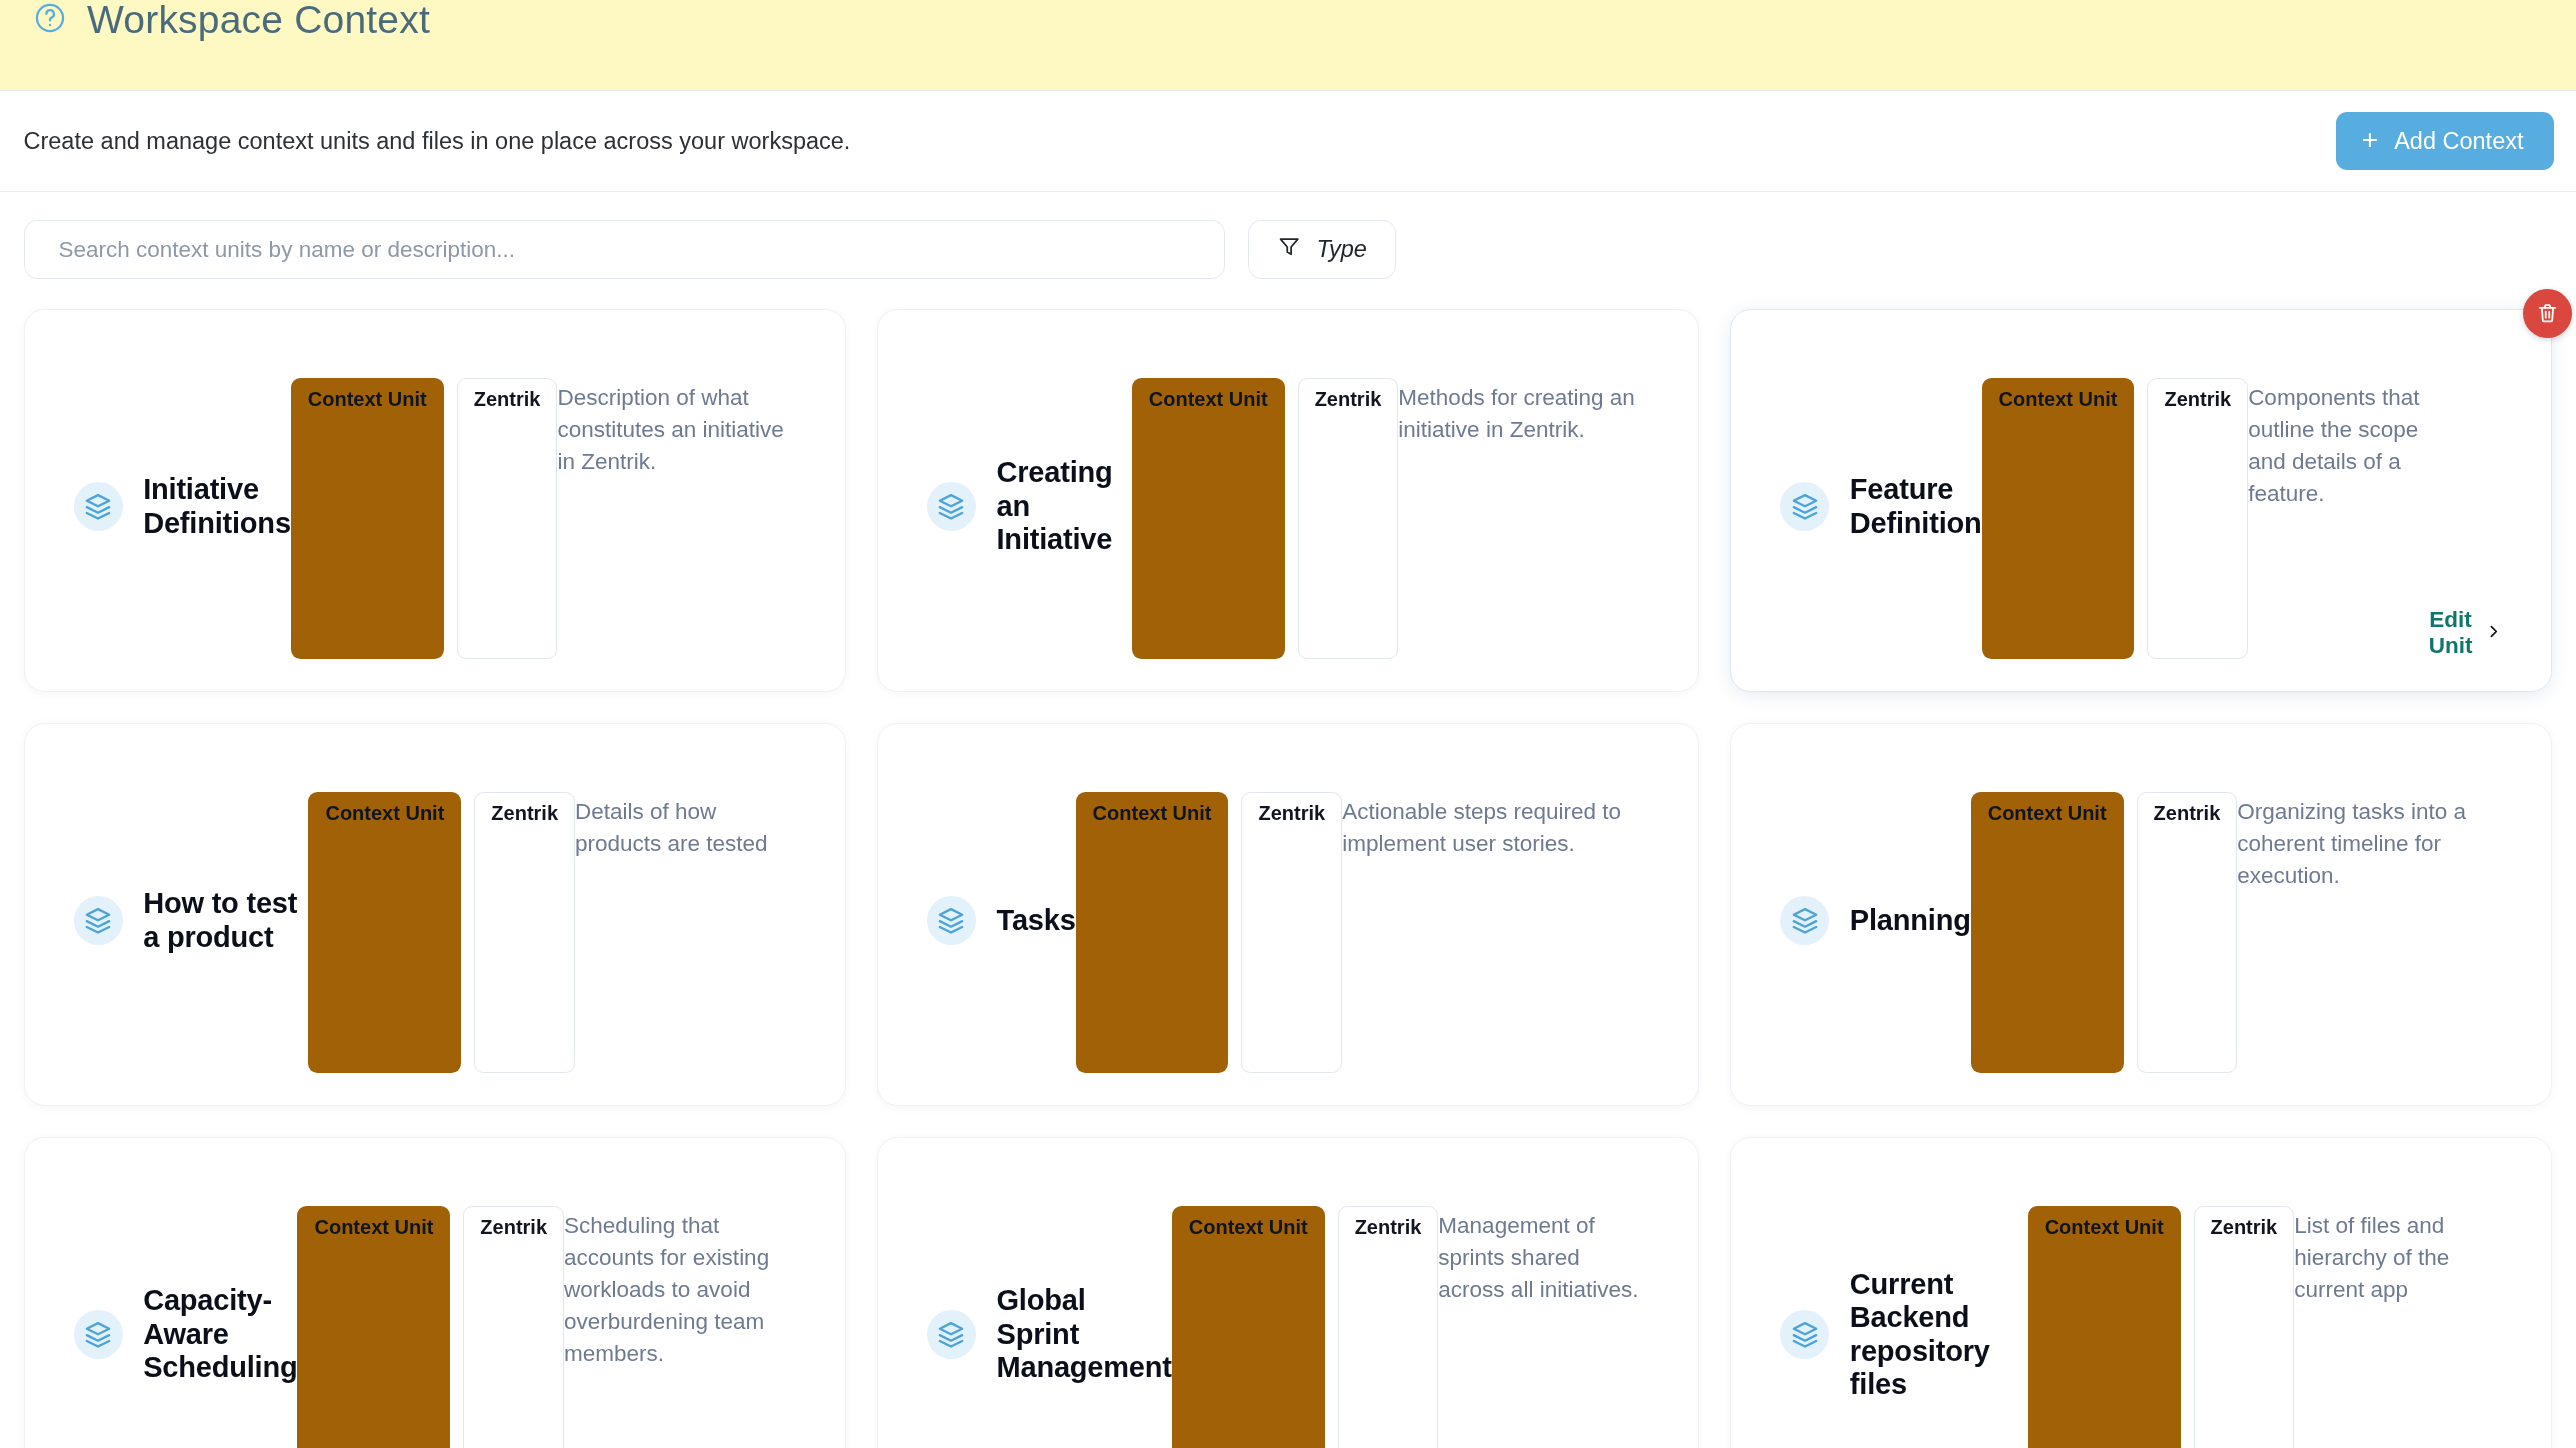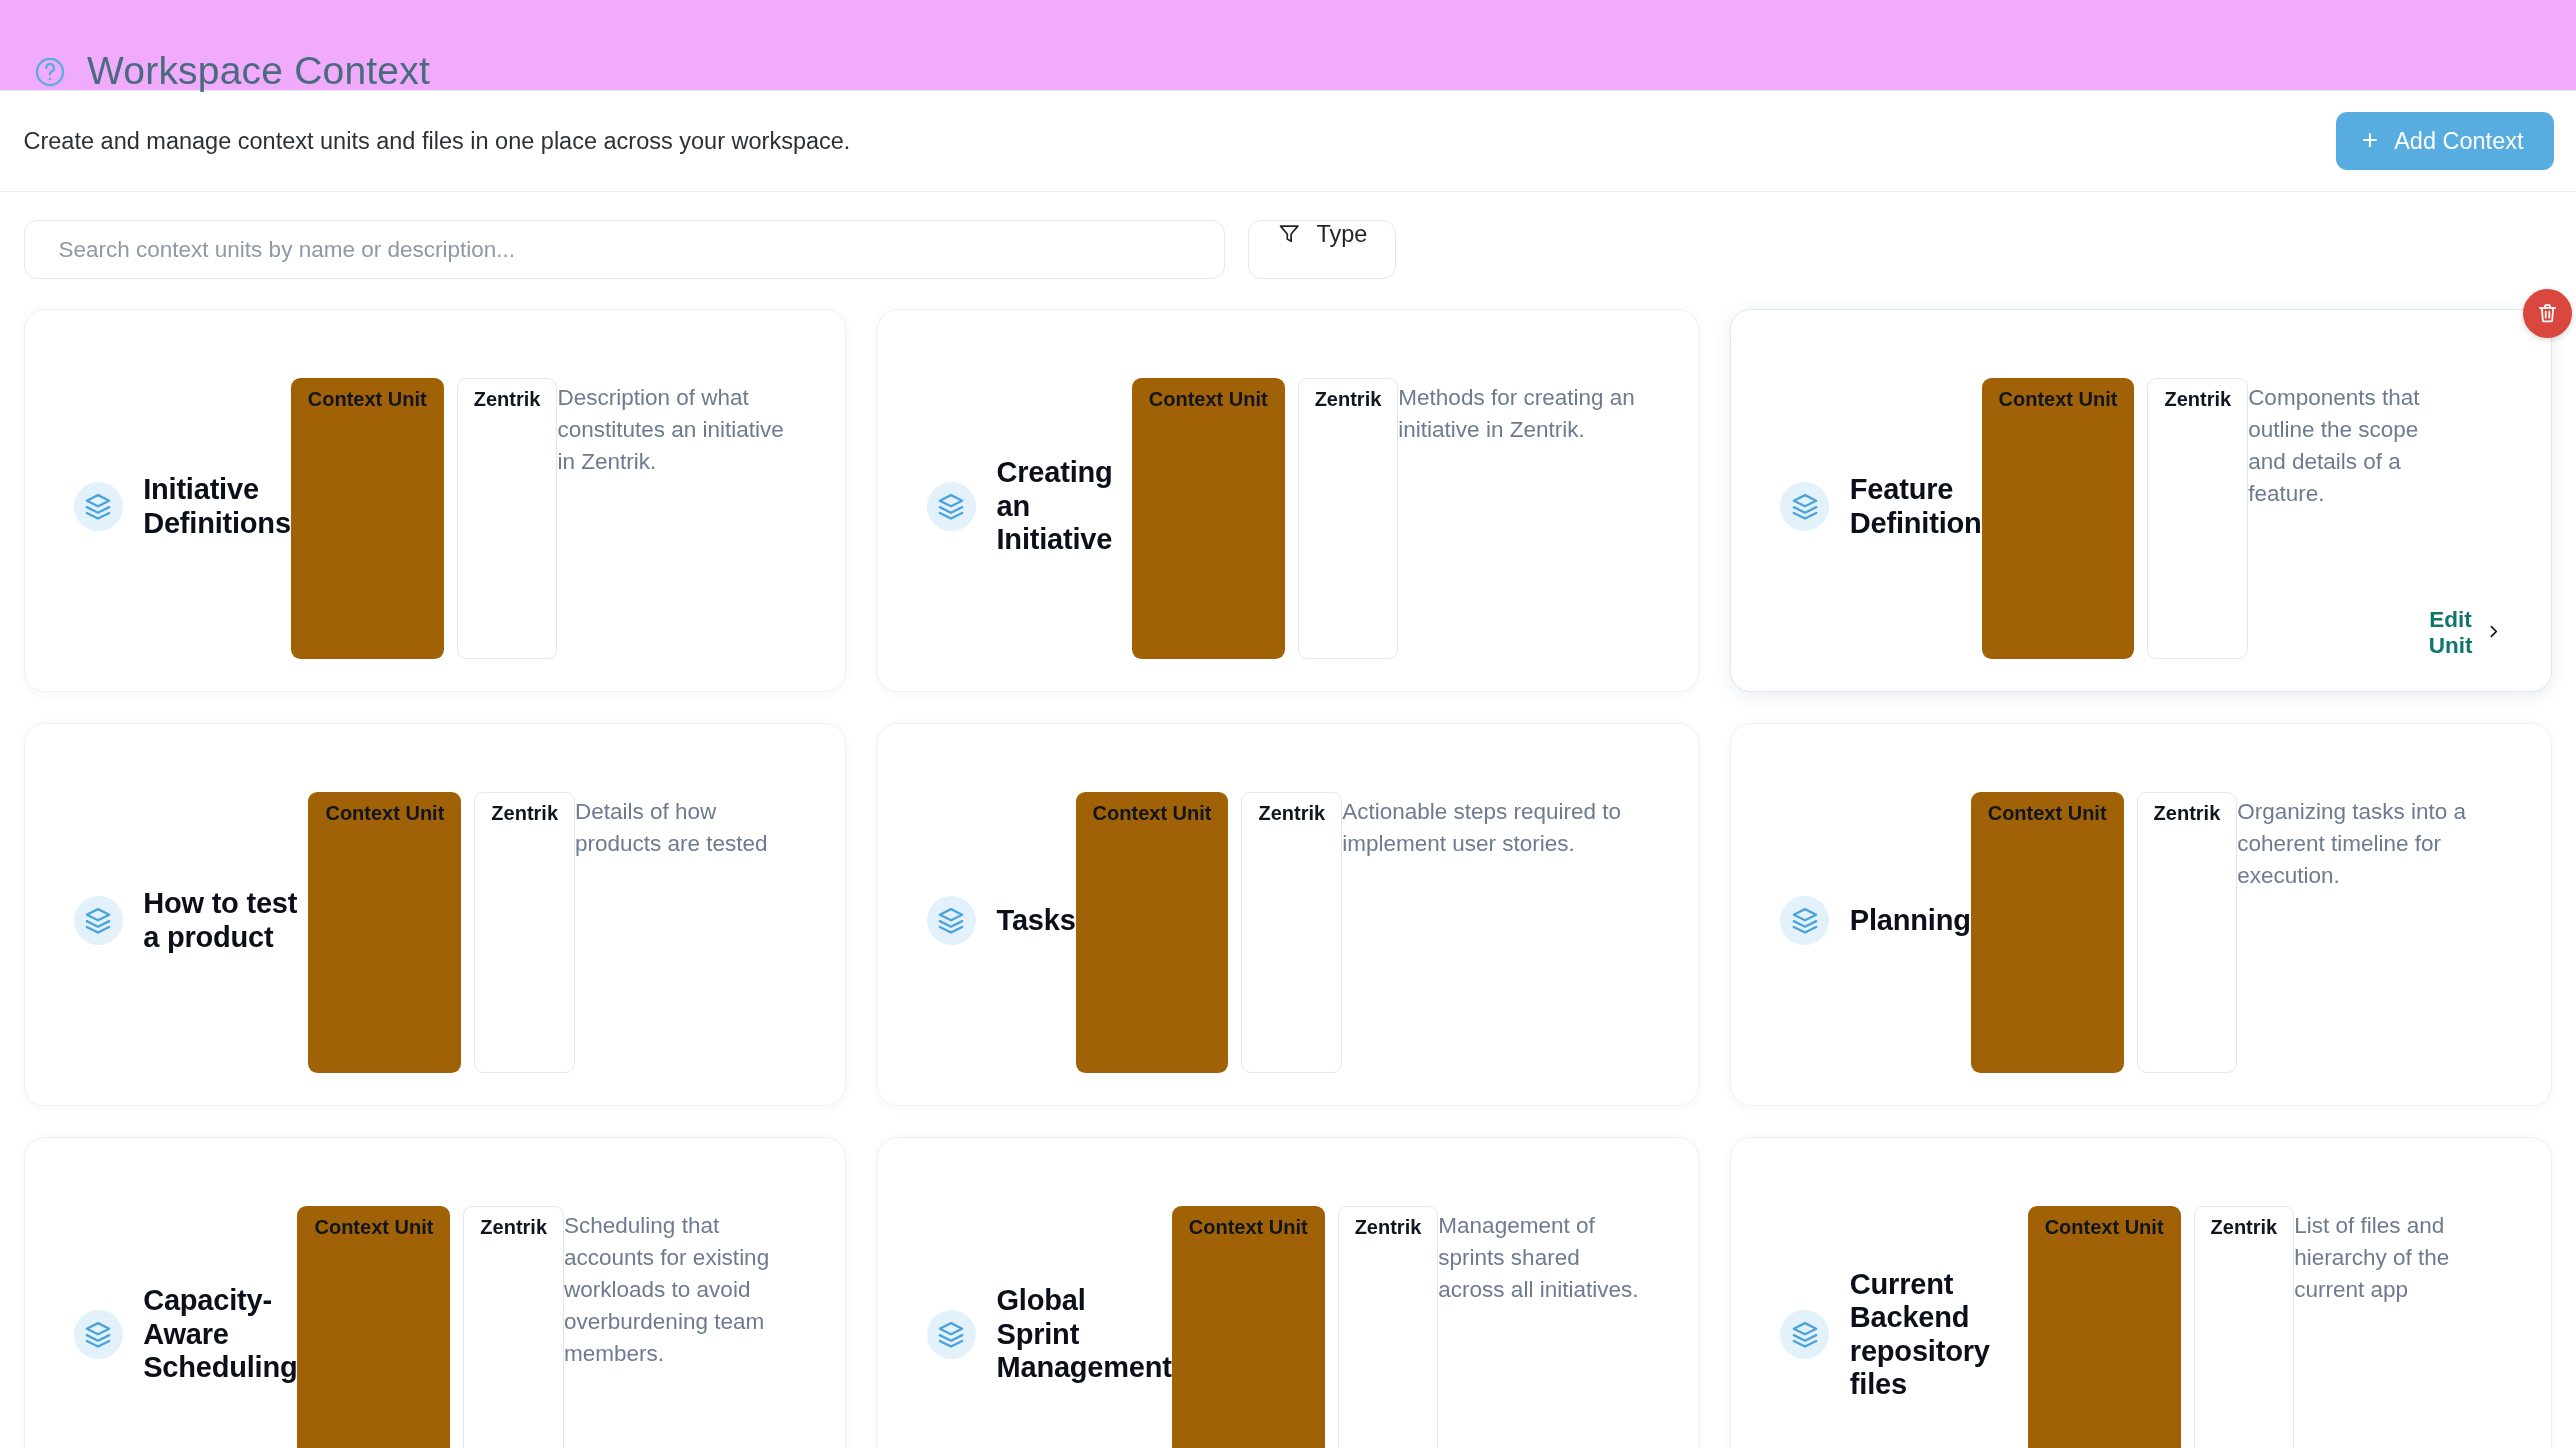--- a/index.html
+++ b/index.html
@@ -9,24 +9,24 @@
     height: 1449px;
     overflow: hidden;
     background: #ffffff;
     font-family: "Liberation Sans", sans-serif;
     -webkit-font-smoothing: antialiased;
   }
 
   
   .page-header {
     height: 91px;
-    background: #f0abfc;
+    background: #fef9c3;
     border-bottom: 0.9px solid #e3e9ee;
     display: flex;
-    align-items: flex-end;
+    align-items: flex-start;
     padding: 0 32px;
     gap: 19px;
   }
   .help-icon {
     width: 36px; height: 36px;
     flex: 0 0 36px;
     display: flex; align-items: center; justify-content: center;
   }
   .help-icon svg { display: block; }
   .page-title {
@@ -97,32 +97,34 @@
     font-family: "Liberation Sans", sans-serif;
     font-size: 22.5px;
     color: #ec4899;
     padding: 0 34px;
     outline: none;
   }
   .search-input::placeholder { color: #8e98a6; }
 
   .type-btn {
     display: flex;
+    align-items: center;
     justify-content: center;
     gap: 15px;
     height: 59px;
     padding: 0 28px;
     border: 0.9px solid #e4e9ef;
     border-radius: 13px;
     background: #ffffff;
     font-family: "Liberation Sans", sans-serif;
     font-size: 23.5px;
     color: #22262b;
     cursor: pointer;
     white-space: nowrap;
+    font-style: italic;
   }
 
   
   .grid {
     display: grid;
     grid-template-columns: repeat(3, 1fr);
     gap: 31px 31px;
     padding: 30px 23.5px 23.5px 23.5px;
     background: #ffffff;
   }

